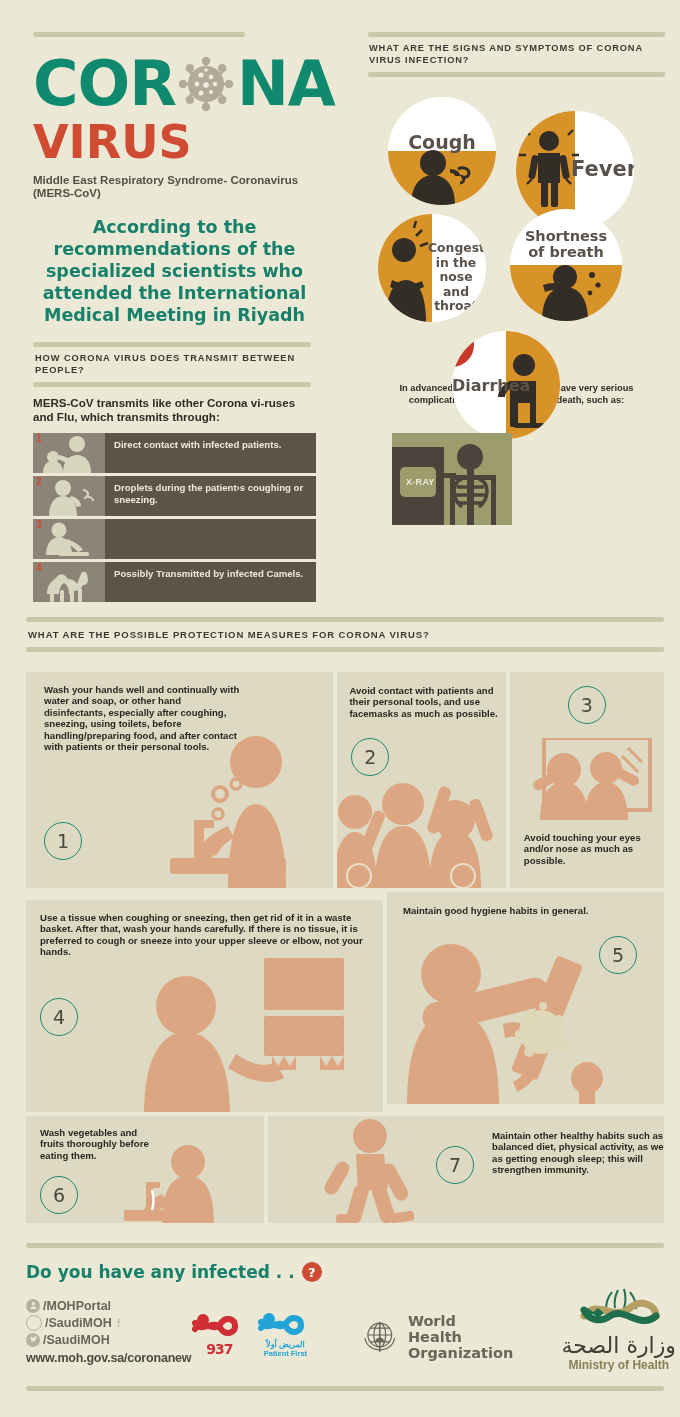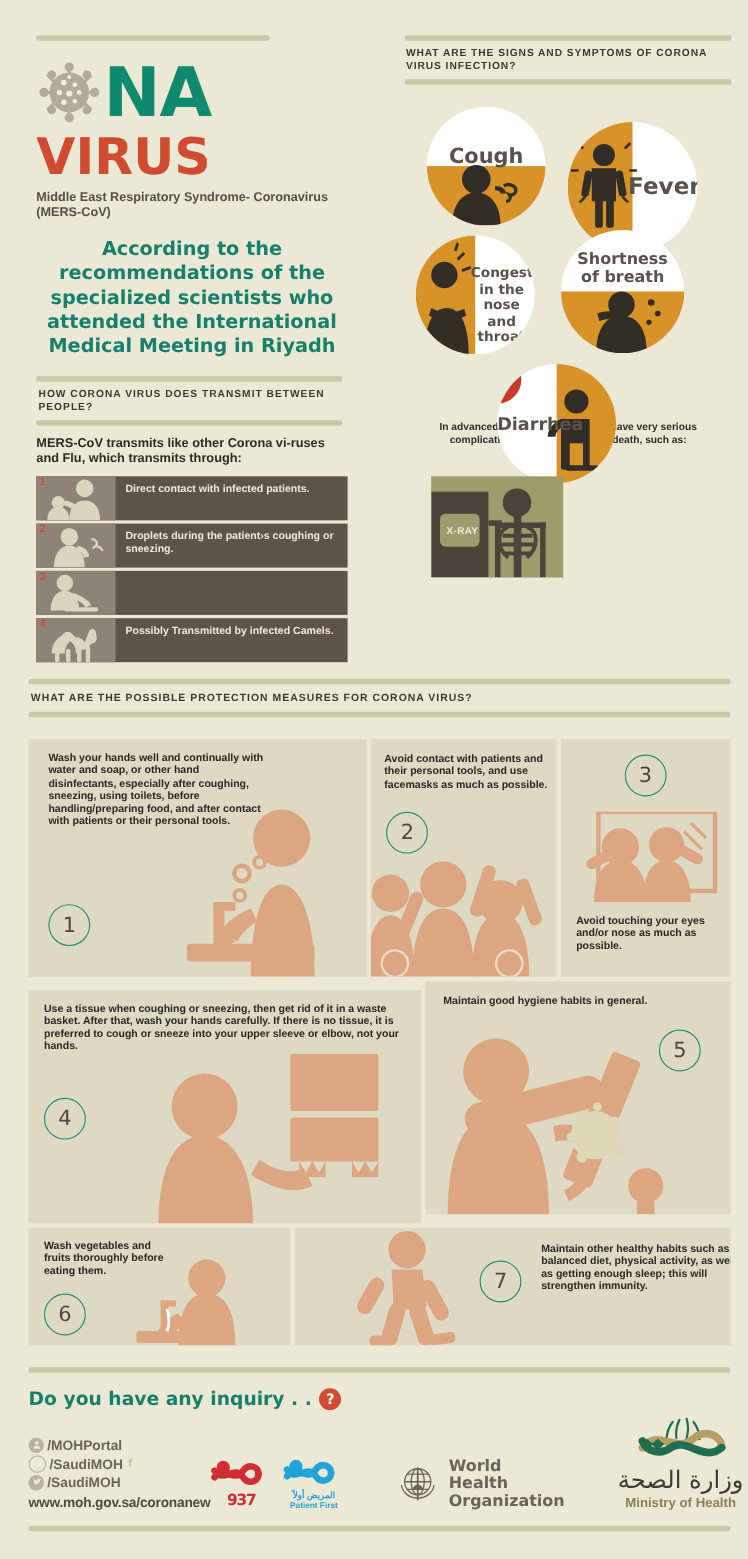--- a/index.html
+++ b/index.html
@@ -140,20 +140,21 @@
 </style>
 </head>
 <body>
 
 <div class="page">
 
   <div class="left-col">
     <div class="rule" style="width:212px;"></div>
 
     <div class="logo-row">
+      <span class="logo-word">COR</span>
       <span class="virus-ball">
         <svg width="58" height="58" viewBox="0 0 58 58">
           <g fill="#b3ab99">
             <circle cx="29" cy="29" r="18"></circle>
             <circle cx="29" cy="6" r="4.2"></circle>
               <circle cx="29" cy="52" r="4.2"></circle>
             <circle cx="6" cy="29" r="4.2"></circle>
               <circle cx="52" cy="29" r="4.2"></circle>
             <circle cx="13" cy="13" r="4"></circle>
               <circle cx="45" cy="13" r="4"></circle>
@@ -518,25 +519,25 @@
         <div class="num" style="left:168px;top:30px;">7</div>
         <div class="c-txt" style="left:224px;top:14px;width:184px;">Maintain other healthy habits such as balanced diet, physical activity, as well as getting enough sleep; this will strengthen immunity.</div>
       </div>
     </div>
   </div>
 
   <div class="footer">
     <div class="foot-rule-top"></div>
 
     <div class="inquiry">
-      <span class="q">Do you have any inquiry . .</span>
+      <span class="q">Do you have any infected . .</span>
       <span class="qmark">?</span>
     </div>
 
-    <div style="display:flex;align-items:flex-end;margin-top:2px;">
+    <div style="display:flex;align-items:center;margin-top:2px;">
 
       <div class="social" style="width:170px;">
         <div class="s-line">
           <span class="s-ico">
             <svg width="9" height="9" viewBox="0 0 9 9">
                 <path d="M4.5 1c1 0 1.6.7 1.6 1.7 0 .9-.6 1.6-1.6 1.6S2.9 3.6 2.9 2.7C2.9 1.7 3.5 1 4.5 1zM1.6 8c0-1.7 1.3-2.8 2.9-2.8S7.4 6.3 7.4 8z" fill="#ece9d6"></path>
               </svg>
           </span>
           <span class="s-txt">/MOHPortal</span>
         </div>

